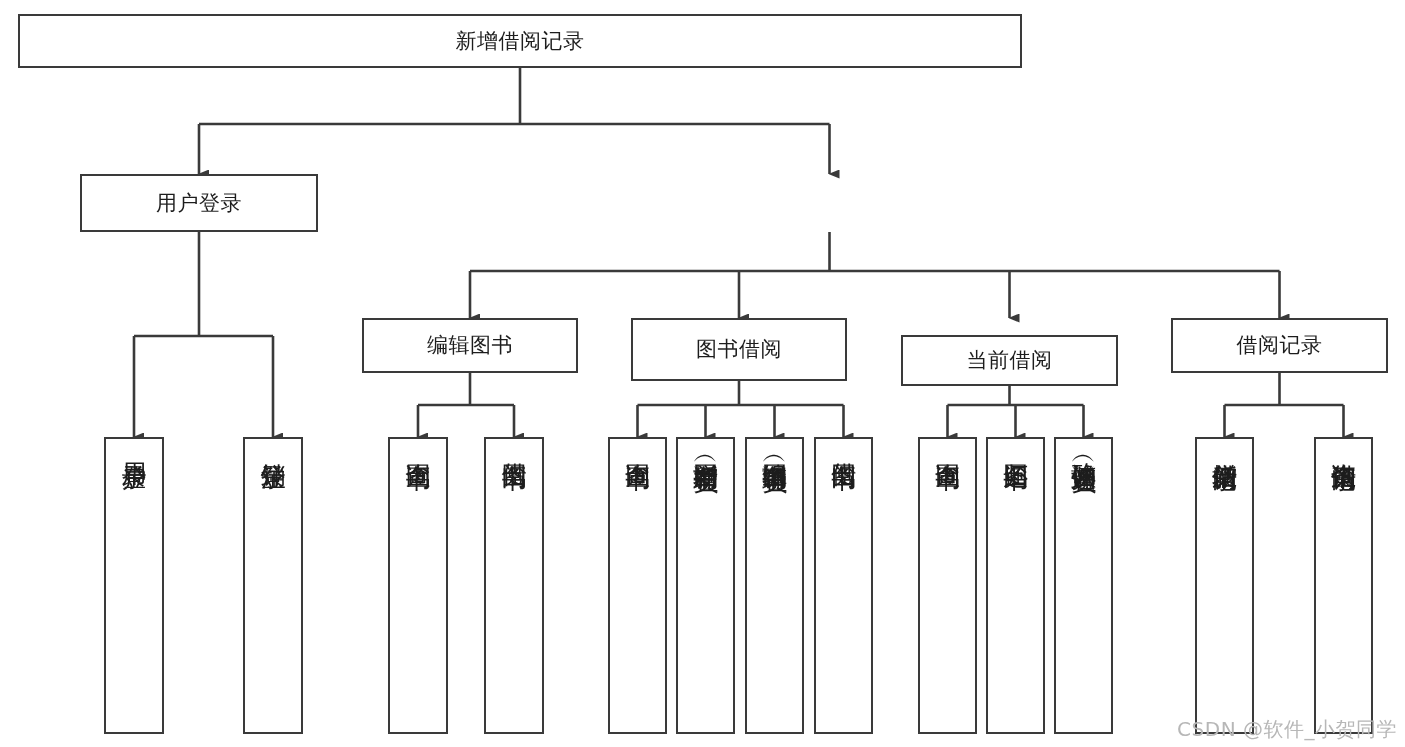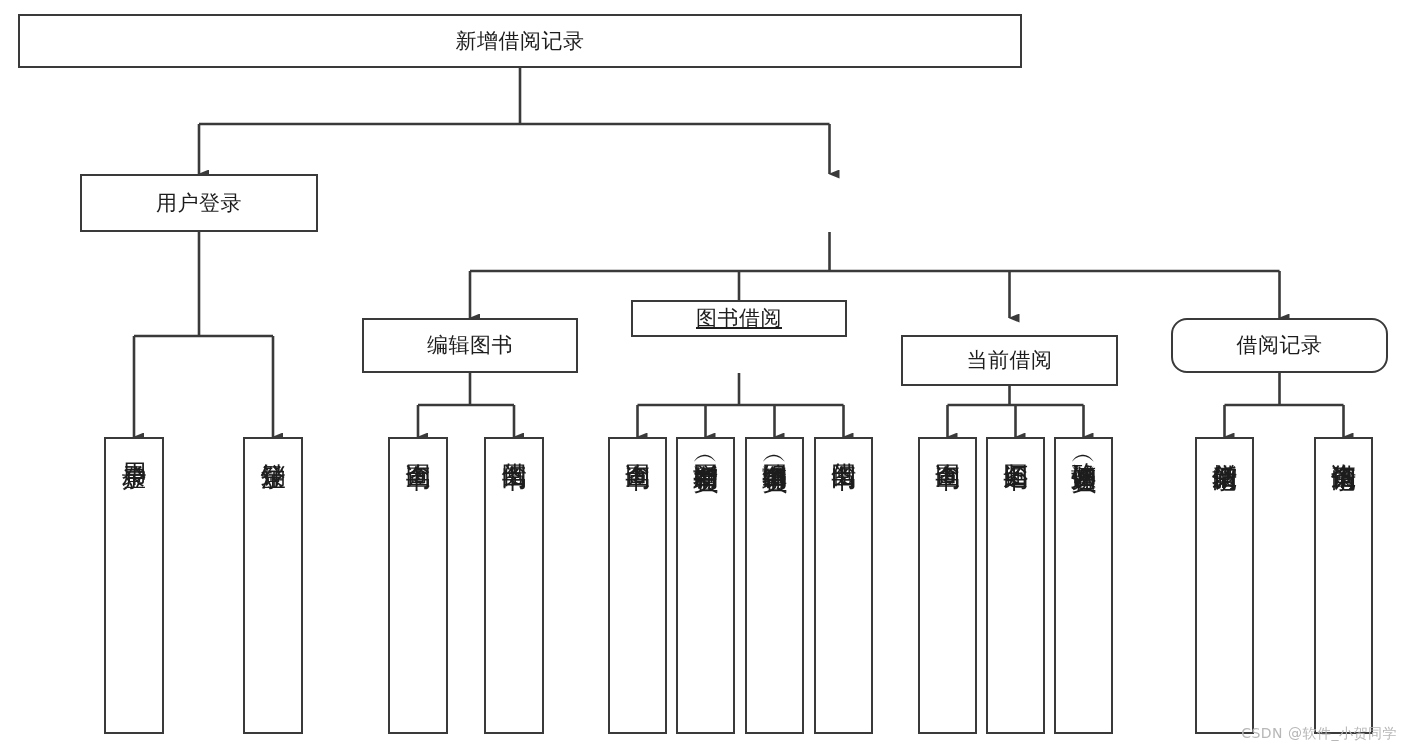--- a/index.html
+++ b/index.html
@@ -60,21 +60,21 @@
     letter-spacing: 1px;
     white-space: nowrap;
   }
   .node.v.tall .node-label {
     font-size: 25px;
   }
   #watermark {
     position: absolute;
     right: 8px;
     bottom: 4px;
-    font-size: 14px;
+    font-size: 20px;
     color: #b7b7b7;
     letter-spacing: 0.5px;
     white-space: nowrap;
     pointer-events: none;
   }
 </style>
 </head>
 <body>
 
 <div id="diagram-root">
@@ -126,27 +126,27 @@
     <span class="node-label">新增借阅记录</span>
   </div>
 
   <div class="node h" style="left:80px; top:174px; width:238px; height:58px;">
     <span class="node-label">用户登录</span>
   </div>
 
   <div class="node h" style="left:362px; top:318px; width:216px; height:55px;">
     <span class="node-label">编辑图书</span>
   </div>
-  <div class="node h" style="left:631px; top:300px; width:216px; height:37px;text-decoration:underline;">
+  <div class="node h" style="left:631px; top:318px; width:216px; height:63px;">
     <span class="node-label">图书借阅</span>
   </div>
   <div class="node h" style="left:901px; top:335px; width:217px; height:51px;">
     <span class="node-label">当前借阅</span>
   </div>
-  <div class="node h" style="left:1171px; top:318px; width:217px; height:55px;border-radius:16px;">
+  <div class="node h" style="left:1171px; top:318px; width:217px; height:55px;">
     <span class="node-label">借阅记录</span>
   </div>
 
   <div class="node v" style="left:104px; top:437px; width:60px; height:297px;">
     <span class="node-label">用户登录</span>
   </div>
   <div class="node v" style="left:243px; top:437px; width:60px; height:297px;">
     <span class="node-label">注销登录</span>
   </div>
 

